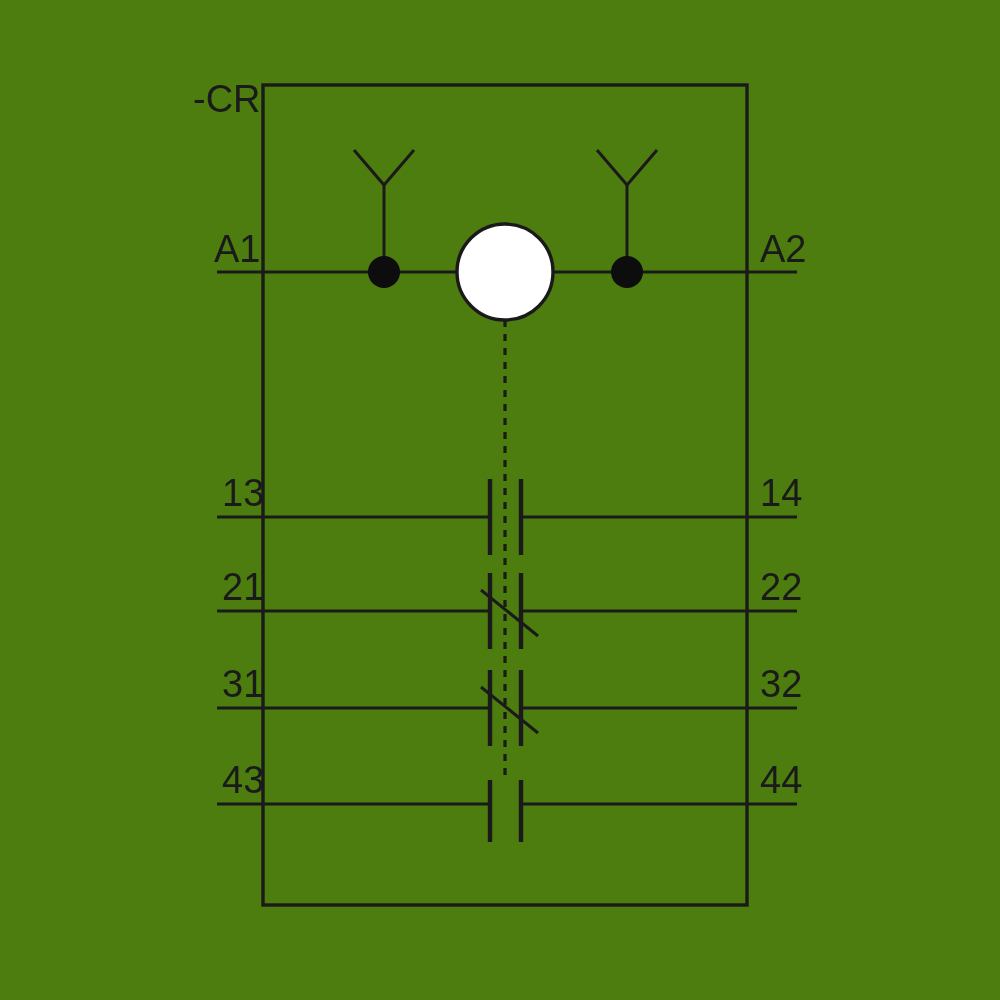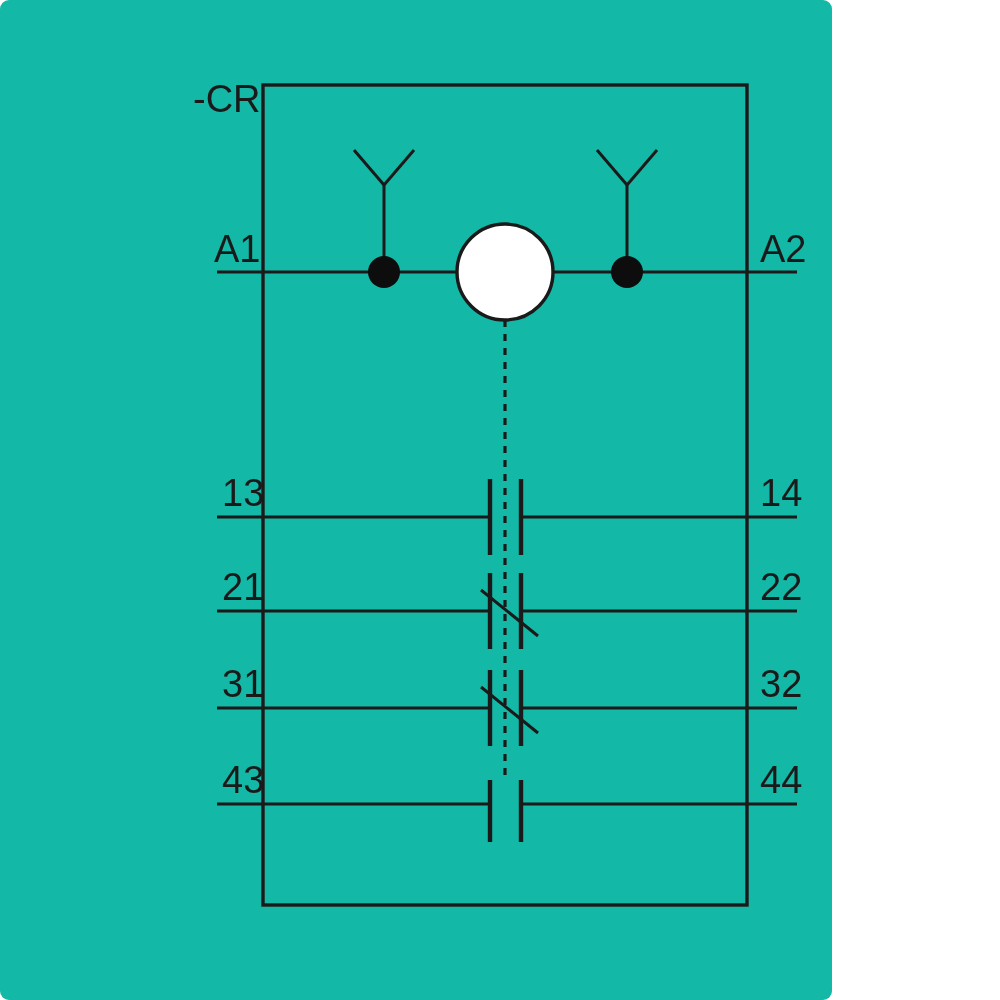--- a/index.html
+++ b/index.html
@@ -9,24 +9,23 @@
     background: #ffffff;
   }
   body {
     width: 1000px;
     height: 1000px;
     font-family: "Liberation Sans", sans-serif;
     overflow: hidden;
   }
   #schematic-root {
     position: relative;
-    width: 832px;
+    width: 1000px;
     height: 1000px;
-    background: #14b8a6;
-    border-radius: 9px;
+    background: #4d7c0f;
   }
   svg#diagram {
     display: block;
     width: 1000px;
     height: 1000px;
   }
   .lbl {
     font-family: "Liberation Sans", sans-serif;
     font-size: 38px;
     fill: #1a1a1a;

